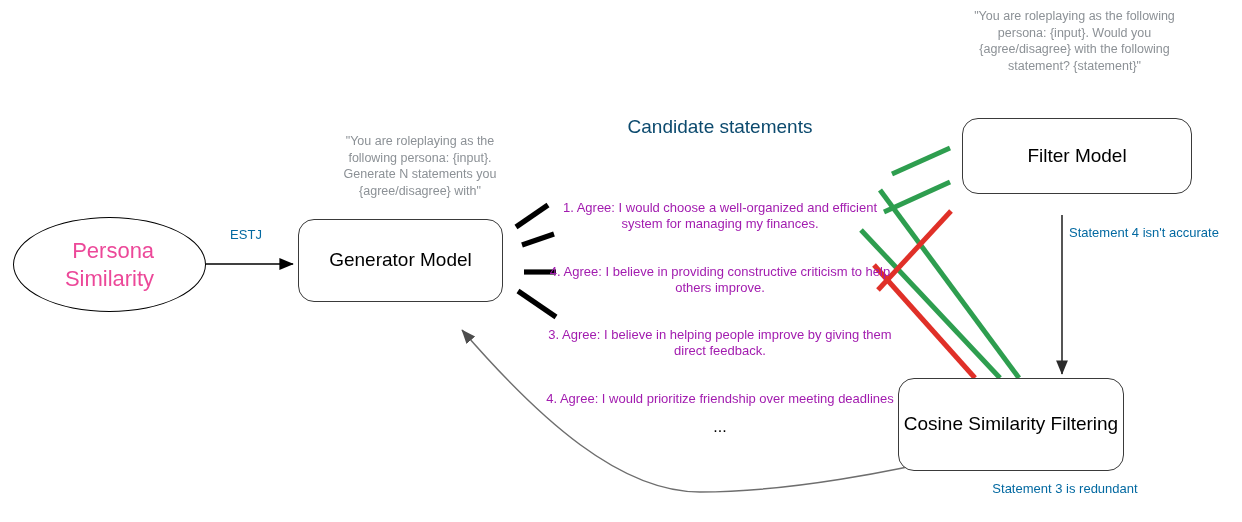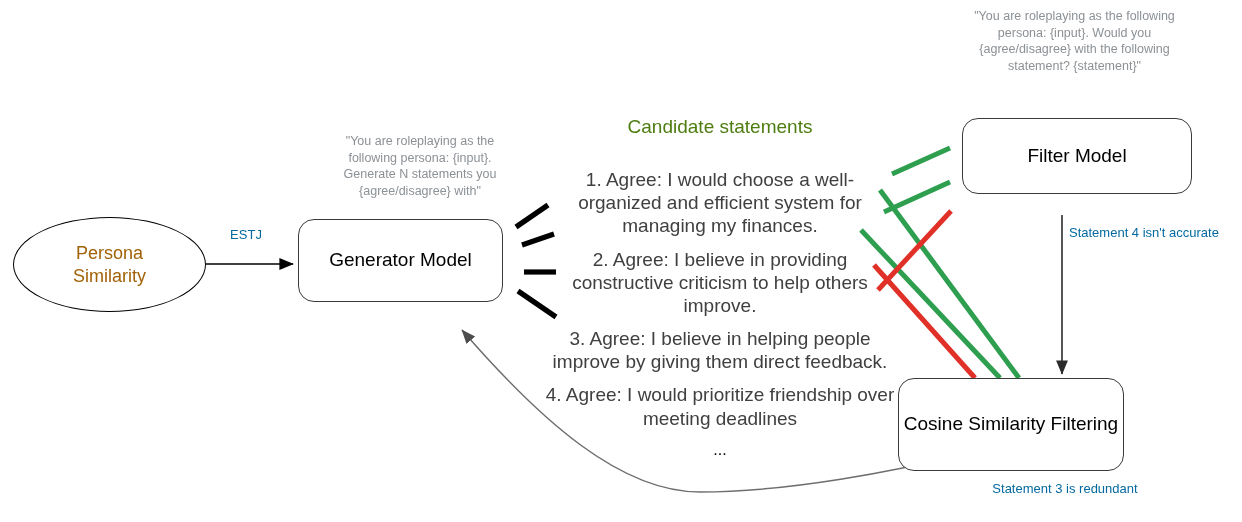--- a/index.html
+++ b/index.html
@@ -51,23 +51,24 @@
     box-sizing: border-box;
     display: flex;
     align-items: center;
     justify-content: center;
     text-align: center;
     background: #ffffff;
     border: 1.4px solid #000000;
     border-radius: 50%;
   }
   .ellipse-label {
-    font-size: 18px;
+    font-size: 22px;
     line-height: 1.25;
-    color: #a16207;
+    color: #ec4899;
+    text-align: right;
   }
   .note {
     position: absolute;
     color: #8c9196;
     font-size: 12.5px;
     line-height: 1.33;
     text-align: center;
   }
   .edge-label {
     position: absolute;
@@ -76,34 +77,35 @@
     line-height: 1.3;
     text-align: center;
     white-space: nowrap;
   }
   .edge-label-wrap {
     white-space: normal;
   }
   .section-title {
     position: absolute;
     font-size: 19px;
-    color: #4d7c0f;
+    color: #0c4a6e;
     text-align: center;
     white-space: nowrap;
   }
   .statements {
     position: absolute;
     width: 350px;
     text-align: center;
   }
   .statement-item {
-    font-size: 19px;
+    font-size: 13px;
     line-height: 1.22;
-    color: #404040;
+    color: #a21caf;
     margin-bottom: 10px;
+    margin-top: 32px;
   }
   .statement-ellipsis {
     font-size: 16px;
     line-height: 1.2;
     color: #000000;
     text-align: center;
     margin-top: 2px;
   }
 </style>
 </head>
@@ -175,19 +177,19 @@
 
   <div class="edge-label" style="left:1069px; top:225px; width:180px; text-align:left;">Statement 4 isn't accurate</div>
 
   <div class="edge-label" style="left:952px; top:481px; width:226px;">Statement 3 is redundant</div>
 
 
   <div class="section-title" style="left:545px; top:116px; width:350px;">Candidate statements</div>
 
   <div class="statements" style="left:545px; top:168px;">
     <div class="statement-item">1. Agree: I would choose a well-organized and efficient system for managing my finances.</div>
-    <div class="statement-item">2. Agree: I believe in providing constructive criticism to help others improve.</div>
+    <div class="statement-item">4. Agree: I believe in providing constructive criticism to help others improve.</div>
     <div class="statement-item">3. Agree: I believe in helping people improve by giving them direct feedback.</div>
     <div class="statement-item">4. Agree: I would prioritize friendship over meeting deadlines</div>
     <div class="statement-ellipsis">...</div>
   </div>
 
 </div>
 
 </body></html>

